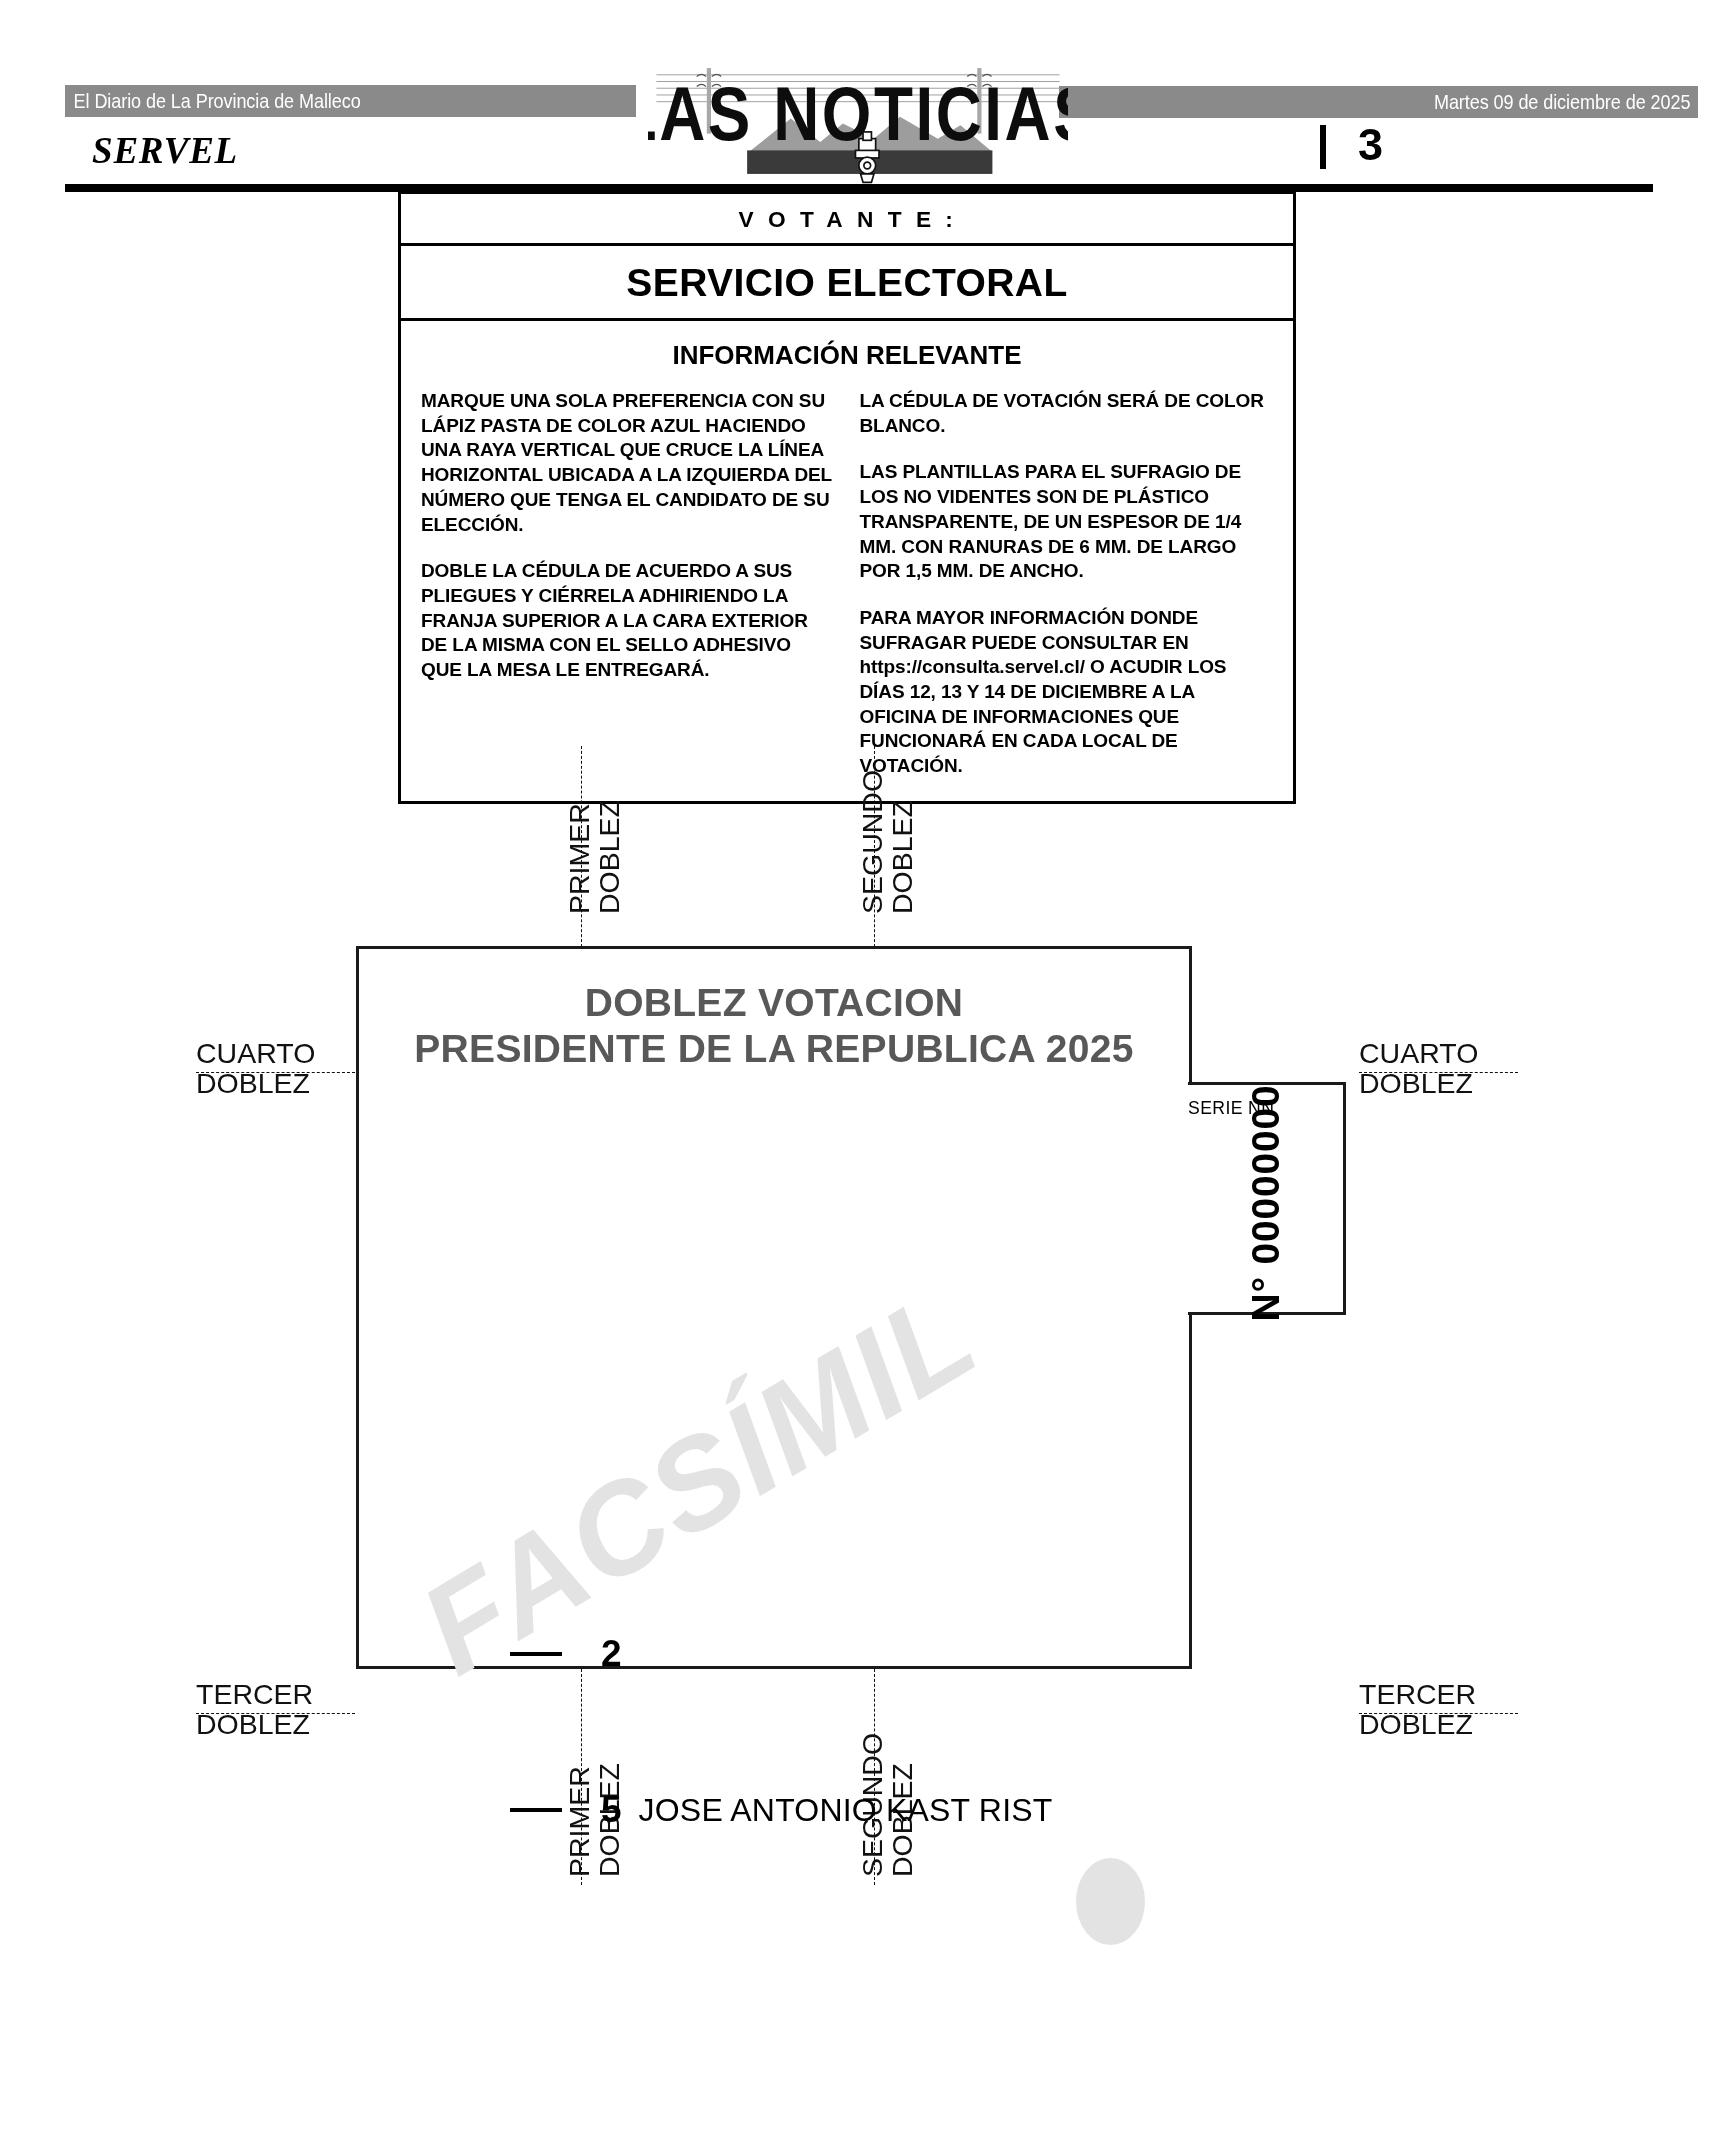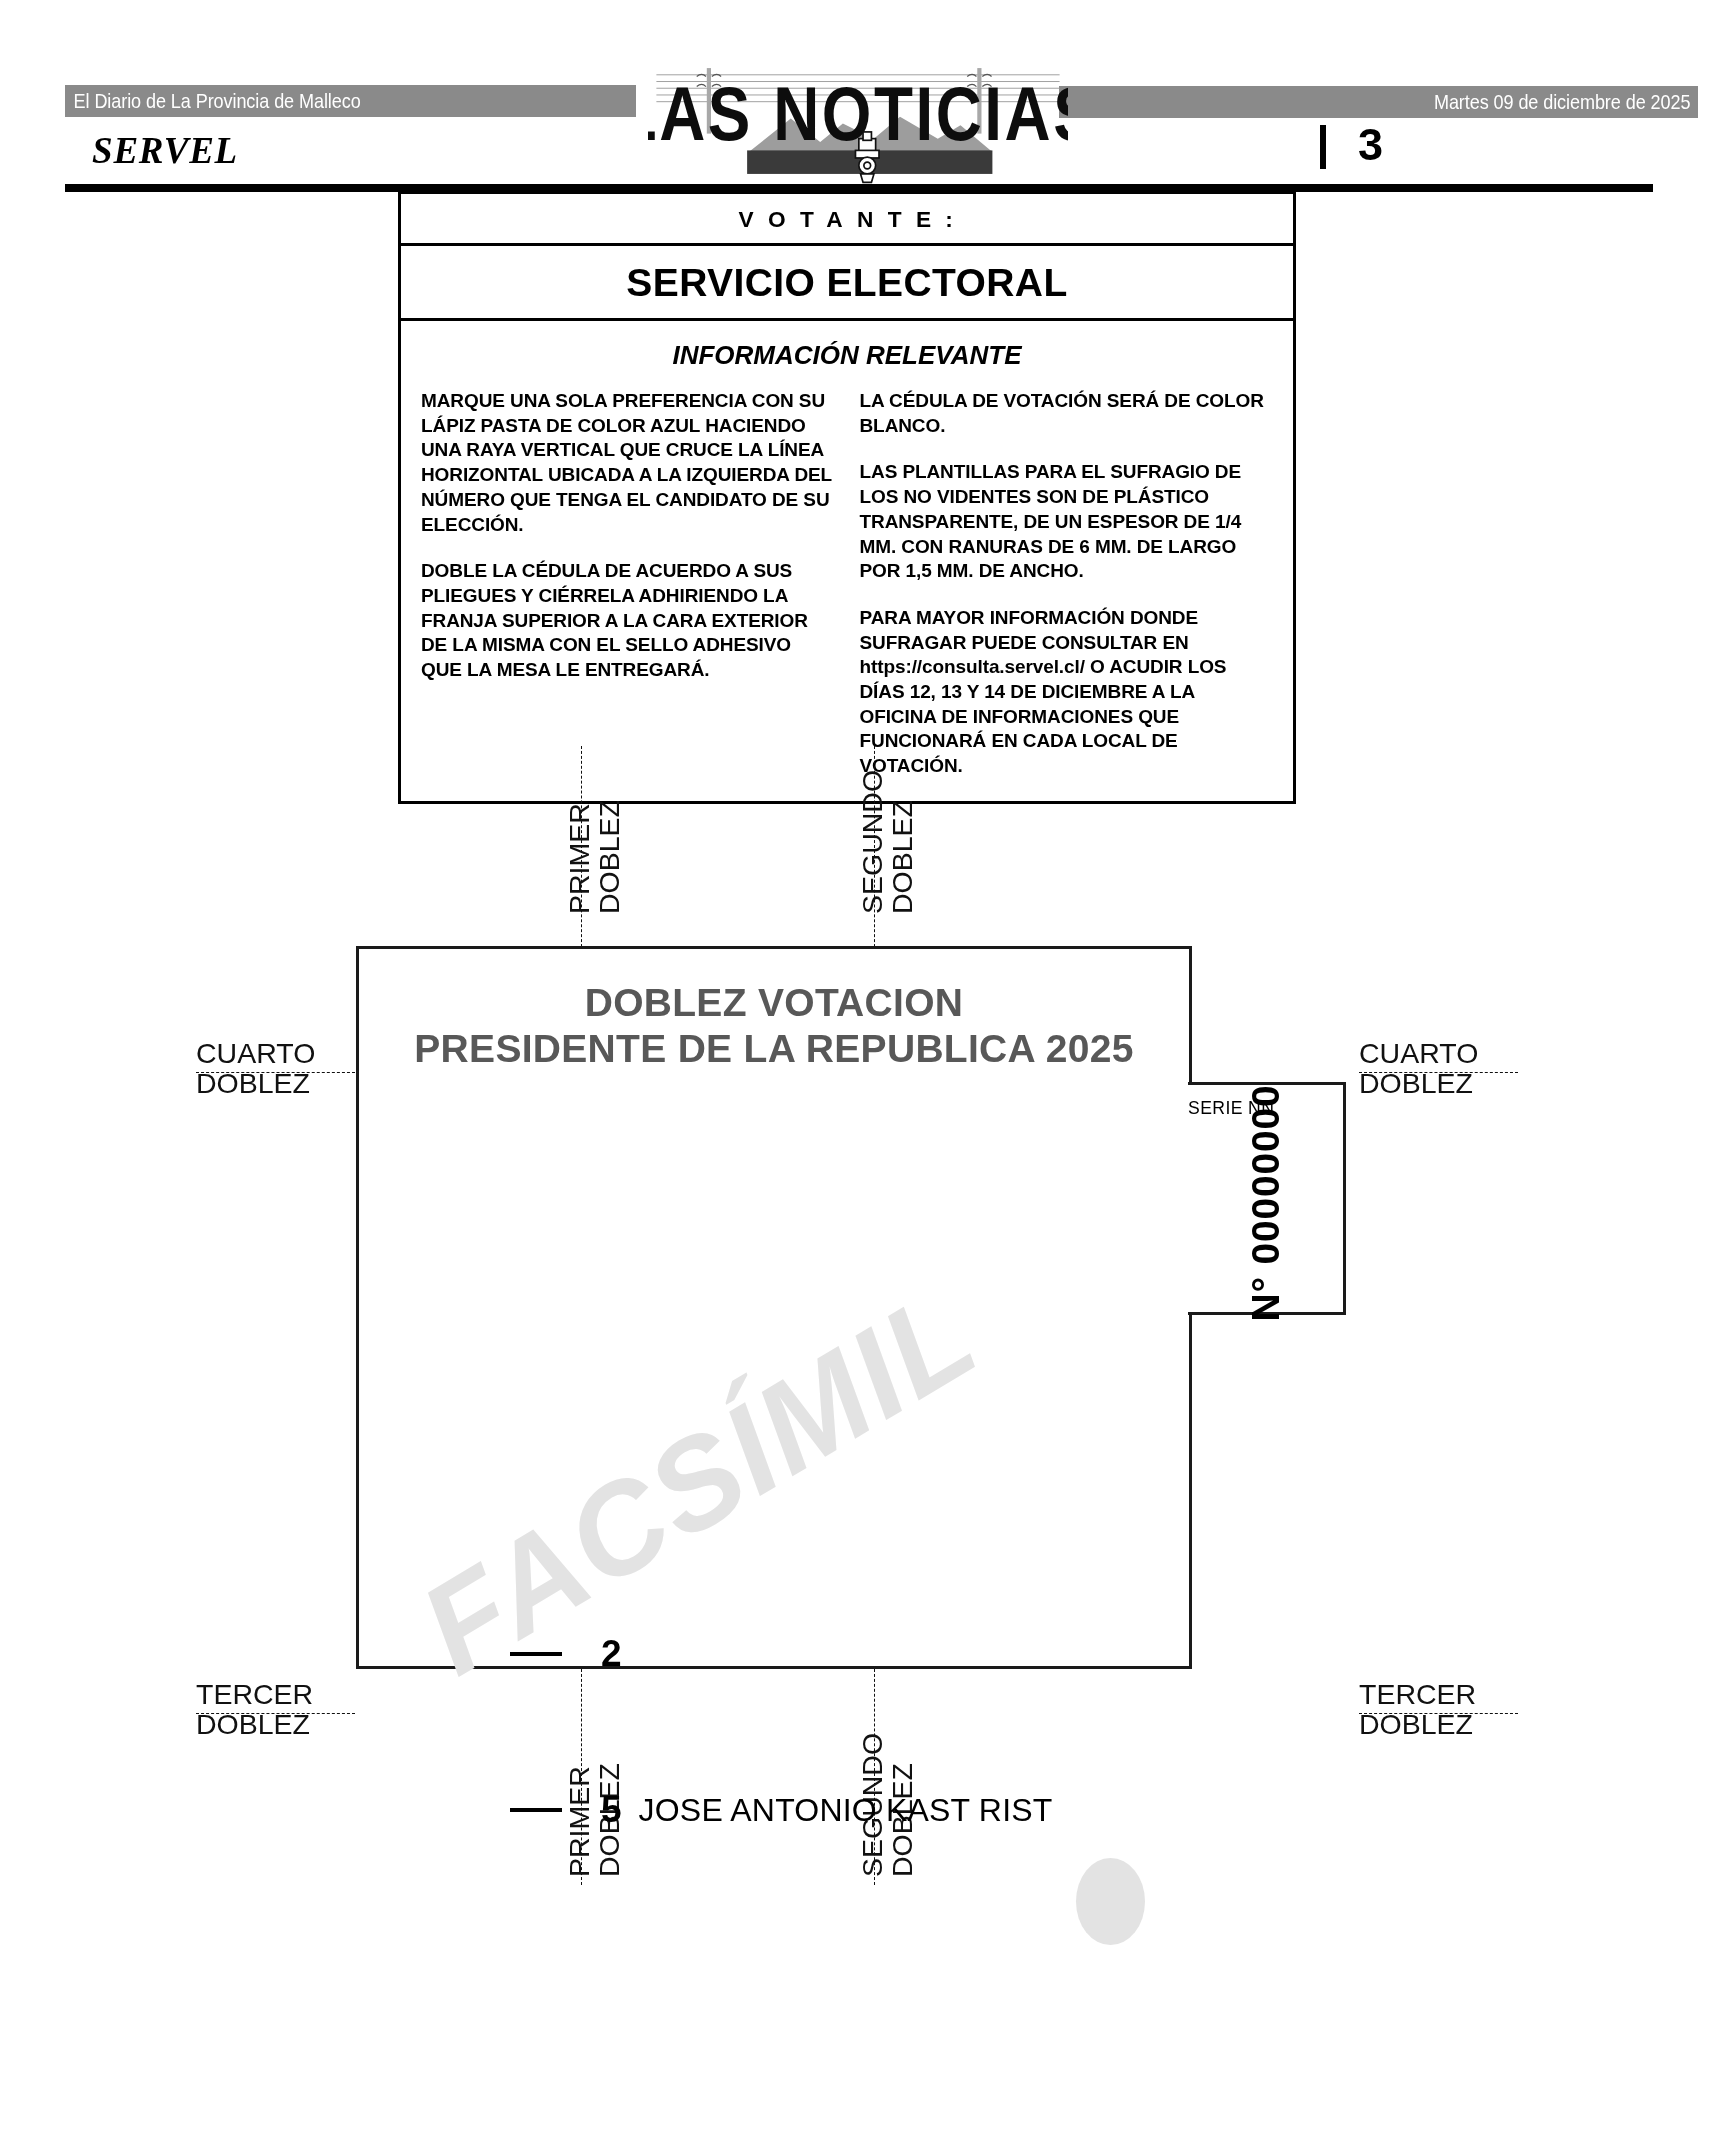--- a/index.html
+++ b/index.html
@@ -110,21 +110,20 @@
     padding: 11.7px 0 10px 11.7px;
     border-bottom: 3.4px solid #000;
   }
   #box-body { padding: 18.5px 20px 22px 20px; }
   #box-heading {
     text-align: center;
     font-family: "Liberation Sans Narrow", "Liberation Sans", sans-serif;
     font-weight: bold;
     font-size: 26px;
     padding-bottom: 18.5px;
-    font-style: italic;
   }
   #box-cols {
     display: flex;
     gap: 25px;
   }
   .box-col { width: 50%; }
   .box-col p {
     margin: 0 0 22px 0;
     font-family: "Liberation Sans Narrow", "Liberation Sans", sans-serif;
     font-weight: bold;

